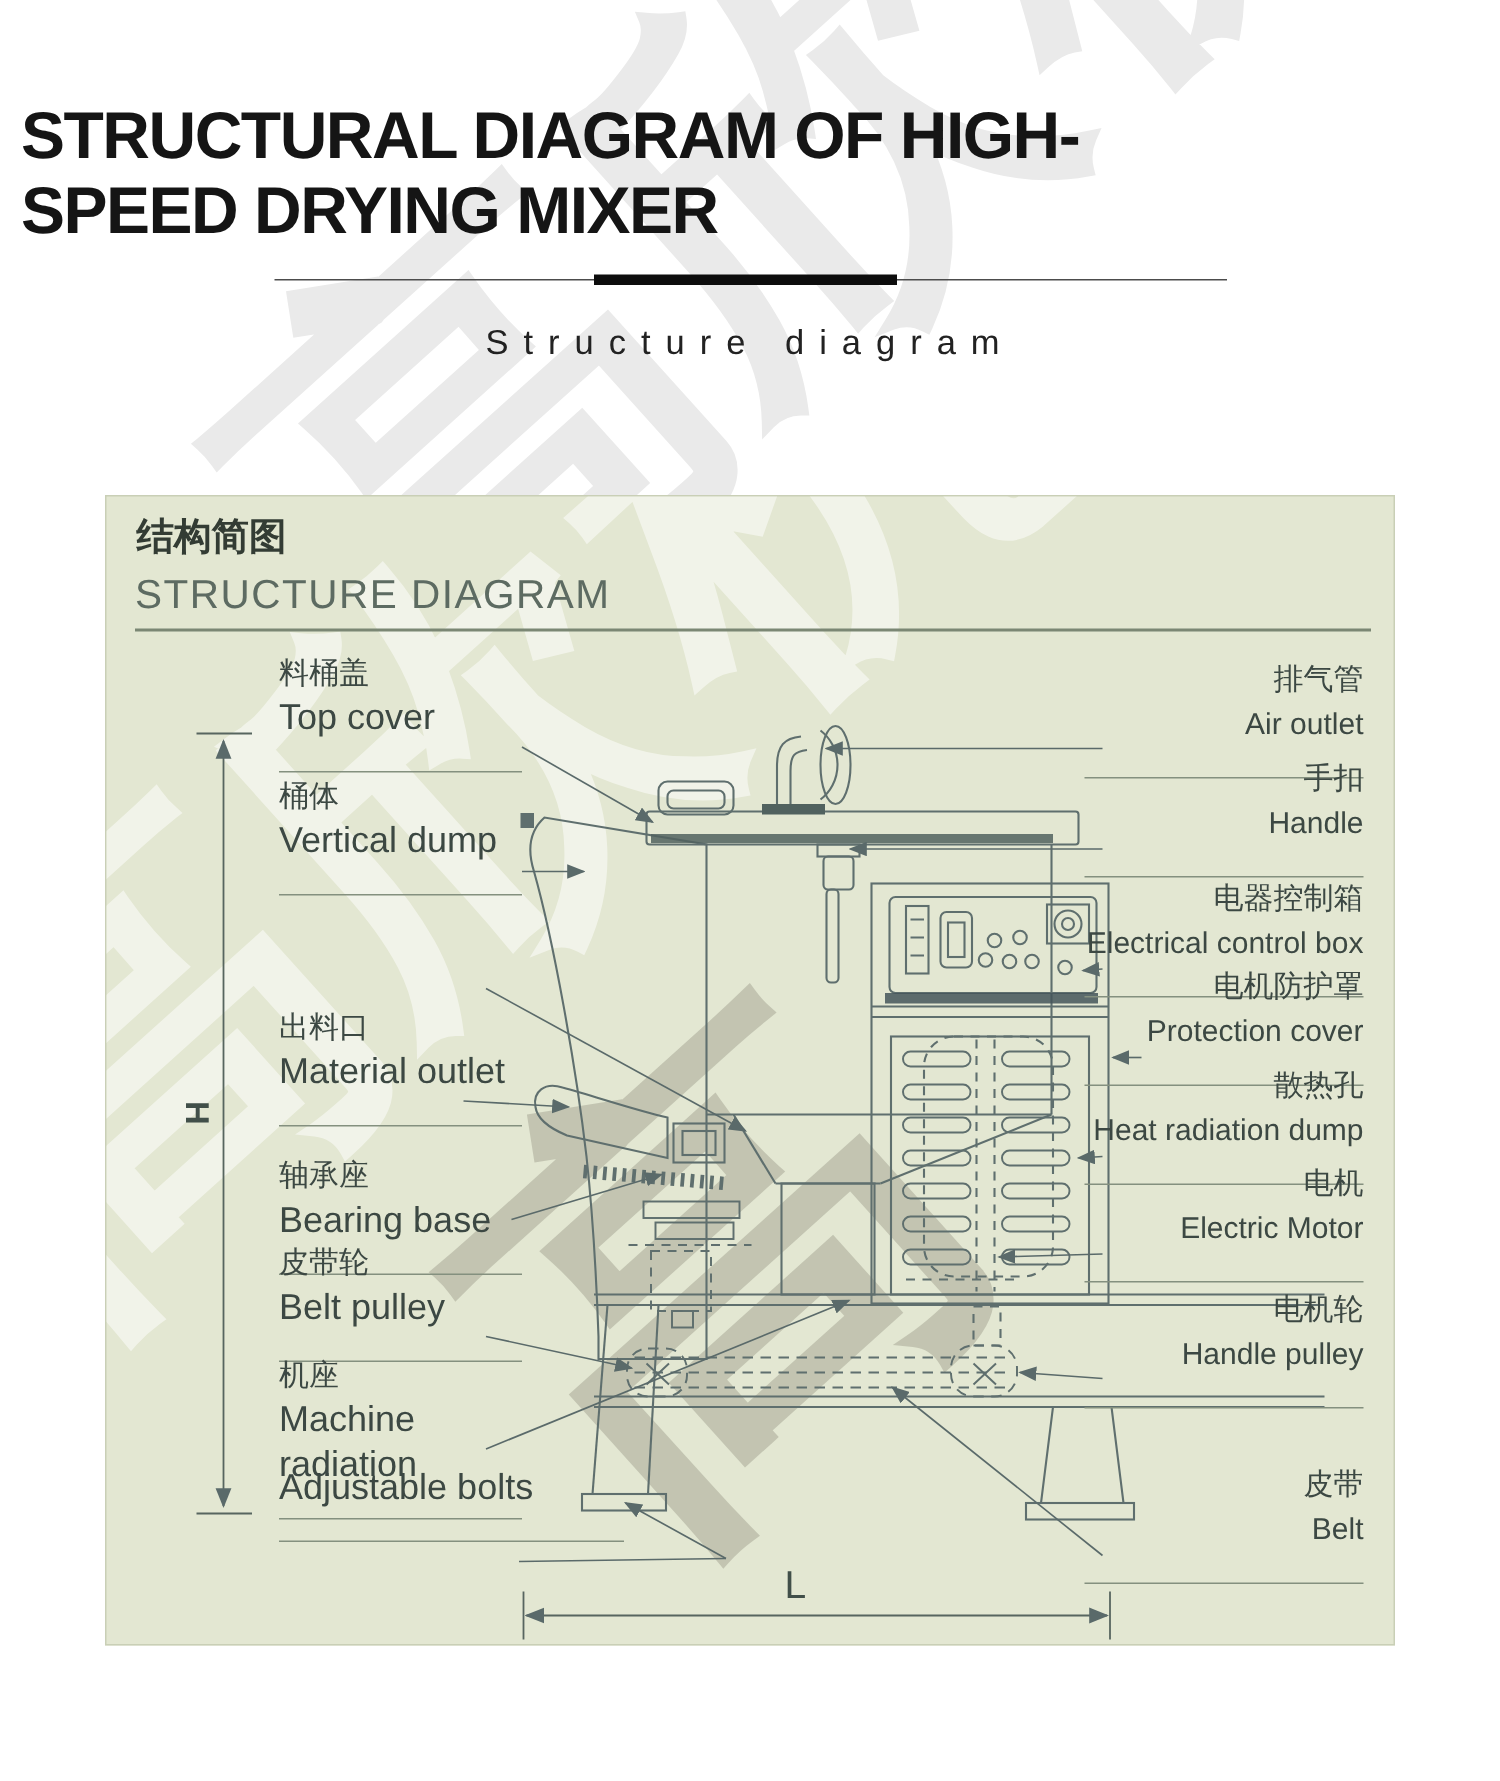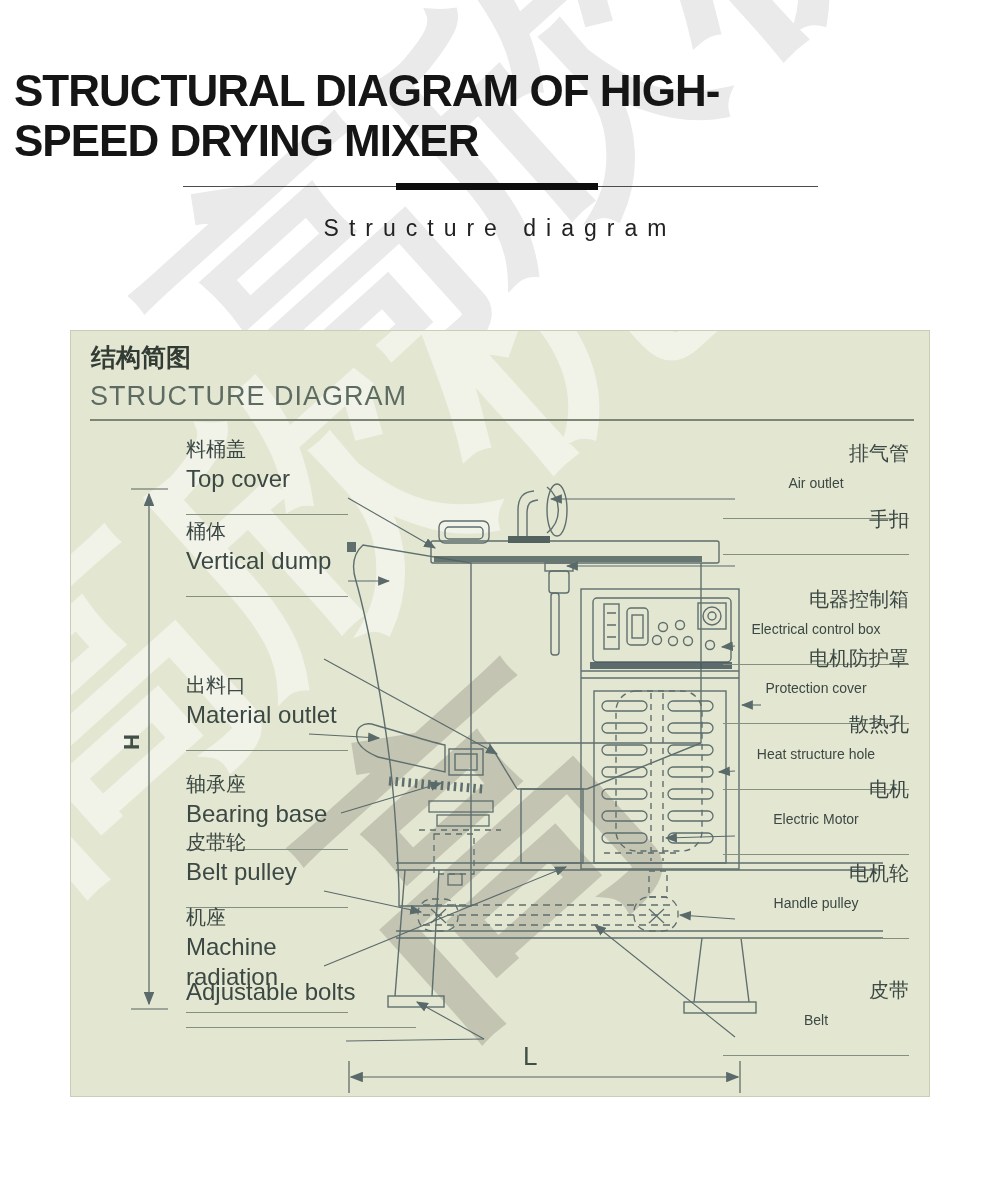--- a/index.html
+++ b/index.html
@@ -29,21 +29,21 @@
             user-select:none;line-height:1;}
   .p-zh{position:absolute;left:20px;top:10px;font-size:25px;font-weight:700;color:#333c34;}
   .p-en{position:absolute;left:19px;top:50px;font-size:27px;color:#5d6b62;letter-spacing:1px;}
   .p-rule{position:absolute;left:19px;top:88px;width:824px;height:2px;background:#7b8774;}
 
   .lbl{position:absolute;color:#3c4843;border-bottom:1px solid #84907f;padding-bottom:20px;}
   .lbl .zh{font-size:20px;line-height:30px;font-weight:500;}
   .lbl .en{font-size:24px;line-height:30px;}
   .lbl.left{left:115px;width:162px;text-align:left;}
   .lbl.right{right:20px;width:186px;text-align:right;}
-  .lbl.right .en{font-size:14px;text-align:center;}
+  .lbl.right .en{font-size:20px;}
   .lbl.wide{width:230px;}
 
   .dim-label{position:absolute;color:#414f49;font-weight:600;}
   .dim-h{left:52px;top:398px;font-size:22px;transform:rotate(90deg);}
   .dim-l{left:452px;top:710px;font-size:26px;font-weight:500;}
 
   svg.draw{position:absolute;left:0;top:0;width:860px;height:767px;}
 </style>
 </head>
 <body>
@@ -276,32 +276,33 @@
     <div class="lbl left wide" style="top:646px">
       <div class="en">Adjustable bolts</div>
     </div>
 
     <div class="lbl right" style="top:107px">
       <div class="zh">排气管</div>
       <div class="en">Air outlet</div>
     </div>
     <div class="lbl right" style="top:173px">
       <div class="zh">手扣</div>
+      <div class="en">Handle</div>
     </div>
     <div class="lbl right" style="top:253px">
       <div class="zh">电器控制箱</div>
       <div class="en">Electrical control box</div>
     </div>
     <div class="lbl right" style="top:312px">
       <div class="zh">电机防护罩</div>
       <div class="en">Protection cover</div>
     </div>
     <div class="lbl right" style="top:378px">
       <div class="zh">散热孔</div>
-      <div class="en">Heat structure hole</div>
+      <div class="en">Heat radiation dump</div>
     </div>
     <div class="lbl right" style="top:443px">
       <div class="zh">电机</div>
       <div class="en">Electric Motor</div>
     </div>
     <div class="lbl right" style="top:527px">
       <div class="zh">电机轮</div>
       <div class="en">Handle pulley</div>
     </div>
     <div class="lbl right" style="top:644px">

